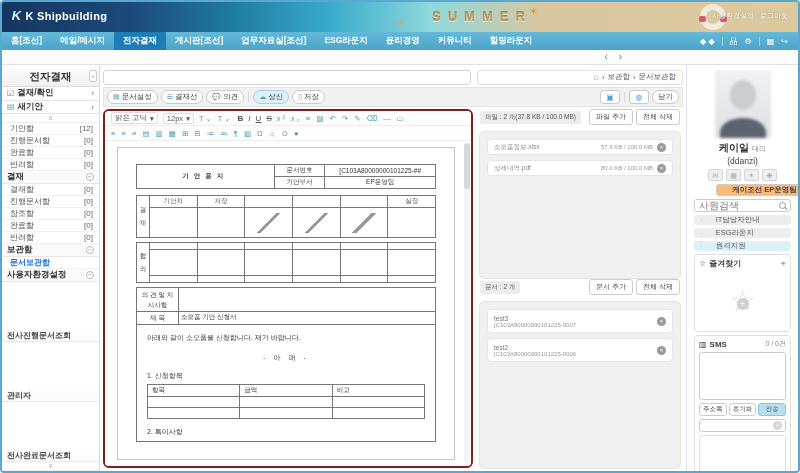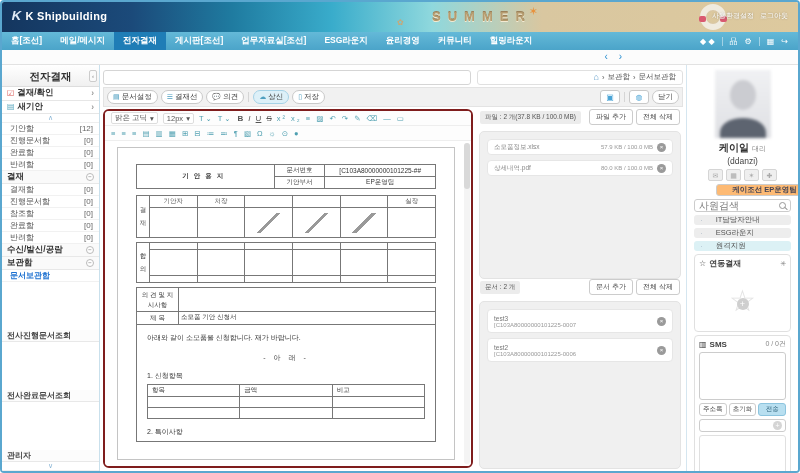--- a/index.html
+++ b/index.html
@@ -277,38 +277,38 @@
       <div class="sb-item">
           <span>완료함</span>
           <span class="cnt">[0]</span>
         </div>
       <div class="sb-item">
           <span>반려함</span>
           <span class="cnt">[0]</span>
         </div>
 
       <div class="sb-group-h">
-        <span>수신/발신/공람</span>
-          <span class="minus-ico">−</span>
-      </div>
-      <div class="sb-group-h">
         <span>보관함</span>
           <span class="minus-ico">−</span>
       </div>
       <div class="sb-item active">
           <span>문서보관함</span>
         </div>
+      <div class="sb-group-h">
+        <span>사용자환경설정</span>
+          <span class="minus-ico">−</span>
+      </div>
       <div class="sb-plain">
           <span>전사진행문서조회</span>
         </div>
       <div class="sb-plain">
+          <span>관리자</span>
+        </div>
+      <div class="sb-plain">
           <span>전사완료문서조회</span>
-        </div>
-      <div class="sb-plain">
-          <span>관리자</span>
         </div>
       <div class="sb-strip">∨</div>
     </div>
 
     <div class="middle">
       <div class="row1">
         <input class="title-input" value="" style="">
         <div class="crumb-box">
           <span class="home">⌂</span>
           <span>›</span>
@@ -563,21 +563,21 @@
           <span class="dot">∙</span>
           <span>ESG라운지</span>
         </div>
       <div class="plink active">
           <span class="dot">∙</span>
           <span>원격지원</span>
         </div>
       <div class="pbox">
         <div class="pbox-h">
           <span>☆</span>
-          <span>연동결재</span>
+          <span>즐겨찾기</span>
           <span class="right">✳</span>
         </div>
         <div class="fav-body">
           <span class="ghost-star">☆</span>
           <span class="plus-bub">+</span>
         </div>
       </div>
       <div class="pbox">
         <div class="pbox-h">
           <span>▥</span>

